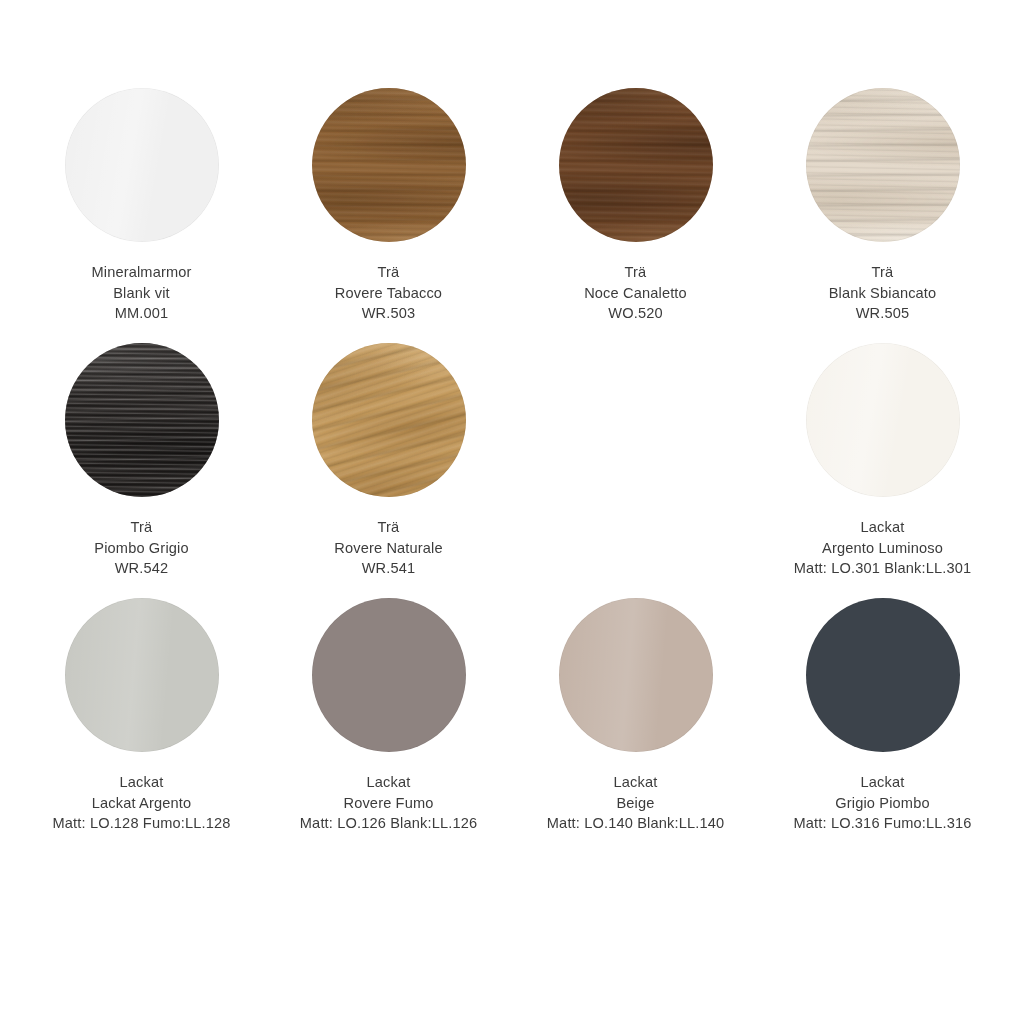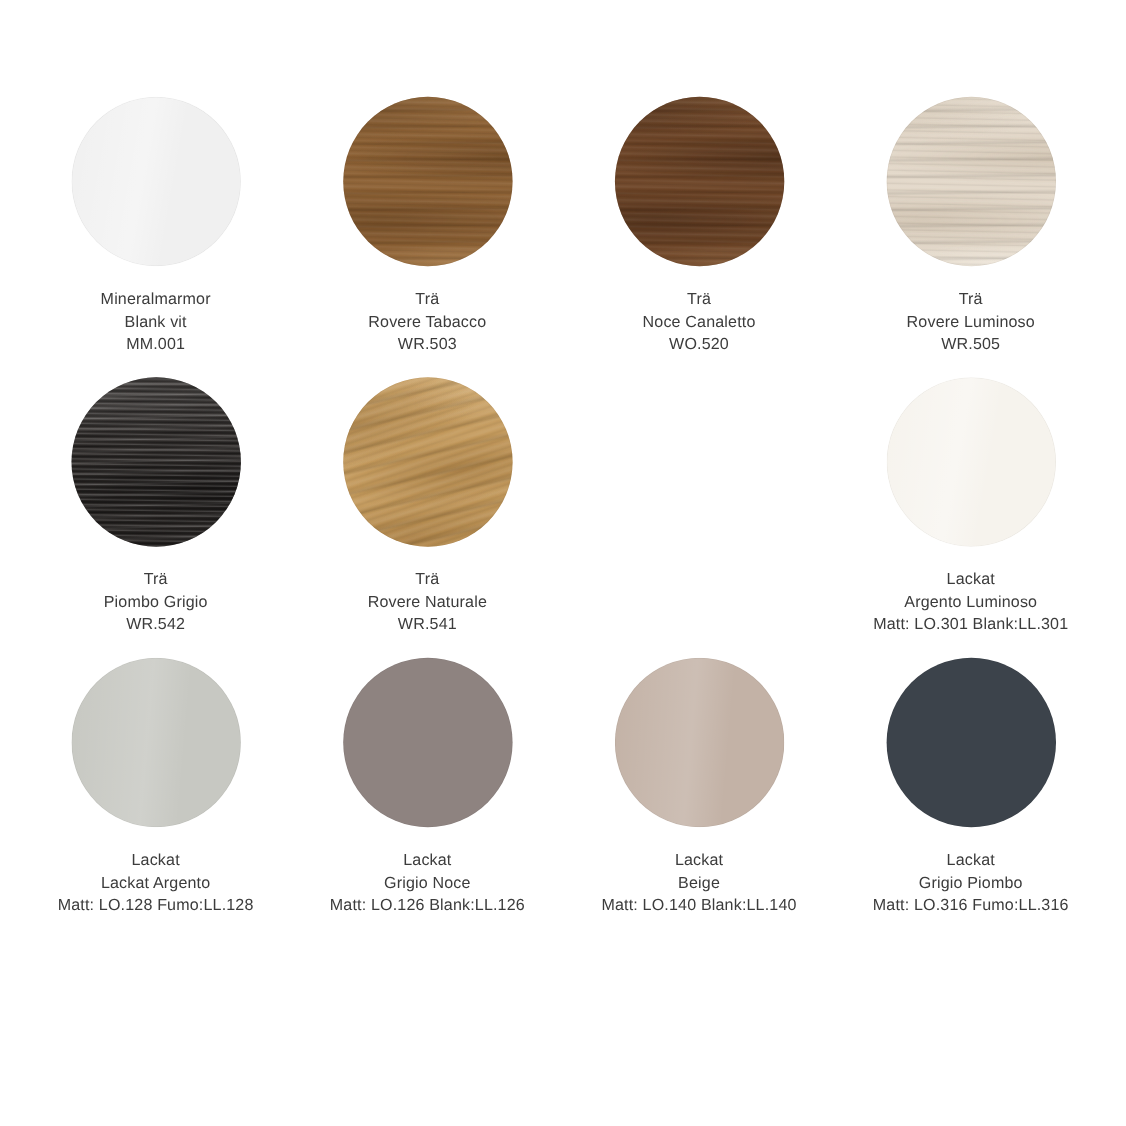--- a/index.html
+++ b/index.html
@@ -224,21 +224,21 @@
           <span class="line">WO.520</span>
         </div>
       </div>
       <div class="cell">
         <div class="swatch sw-wood" style="--c: #e3d8c9; --lt: rgba(255,252,245,0.60); --dk: rgba(180,163,140,0.40);">
           <div class="figure"></div>
           <div class="grain"></div>
         </div>
         <div class="caption">
           <span class="line">Trä</span>
-          <span class="line">Rovere Luminoso</span>
+          <span class="line">Blank Sbiancato</span>
           <span class="line">WR.505</span>
         </div>
       </div>
       <div class="cell">
         <div class="swatch sw-pore" style="--c: #2e2a28; --lt: rgba(140,132,126,0.35); --dk: rgba(0,0,0,0.55);">
           <div class="figure"></div>
           <div class="grain"></div>
         </div>
         <div class="caption">
           <span class="line">Trä</span>
@@ -271,21 +271,21 @@
         <div class="caption">
           <span class="line">Lackat</span>
           <span class="line">Lackat Argento</span>
           <span class="line">Matt: LO.128 Fumo:LL.128</span>
         </div>
       </div>
       <div class="cell">
         <div class="swatch sw-solid" style="--c: #8e8380; --lt: #9e9390; --dk: #7d7270;"></div>
         <div class="caption">
           <span class="line">Lackat</span>
-          <span class="line">Grigio Noce</span>
+          <span class="line">Rovere Fumo</span>
           <span class="line">Matt: LO.126 Blank:LL.126</span>
         </div>
       </div>
       <div class="cell">
         <div class="swatch sw-solid sheen-soft" style="--c: #c3b2a6; --lt: #d2c3b8; --dk: #b0a094;"></div>
         <div class="caption">
           <span class="line">Lackat</span>
           <span class="line">Beige</span>
           <span class="line">Matt: LO.140 Blank:LL.140</span>
         </div>

